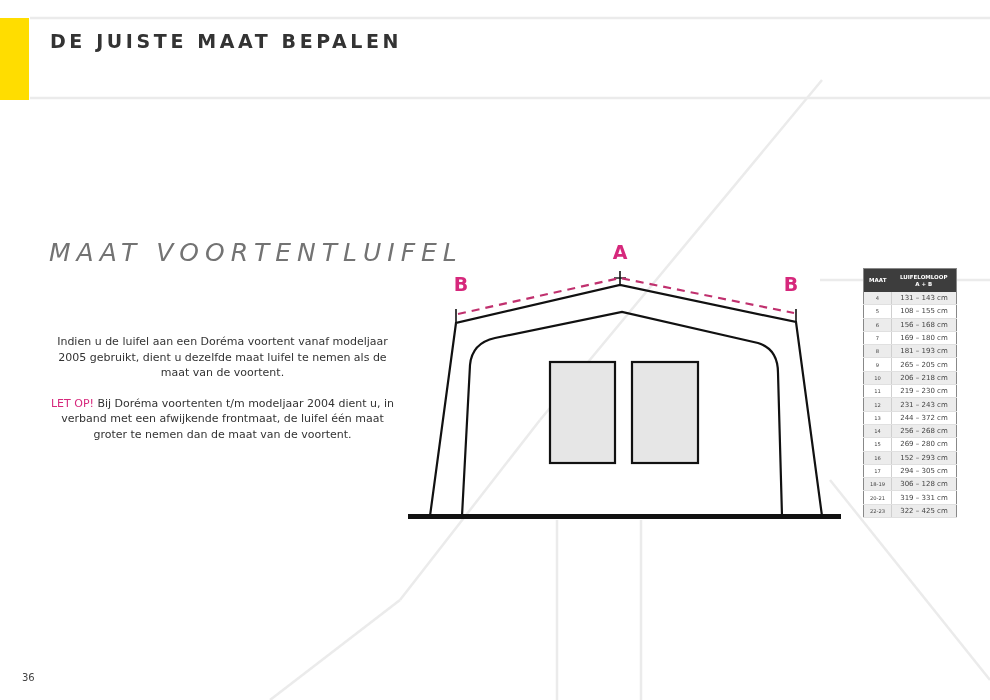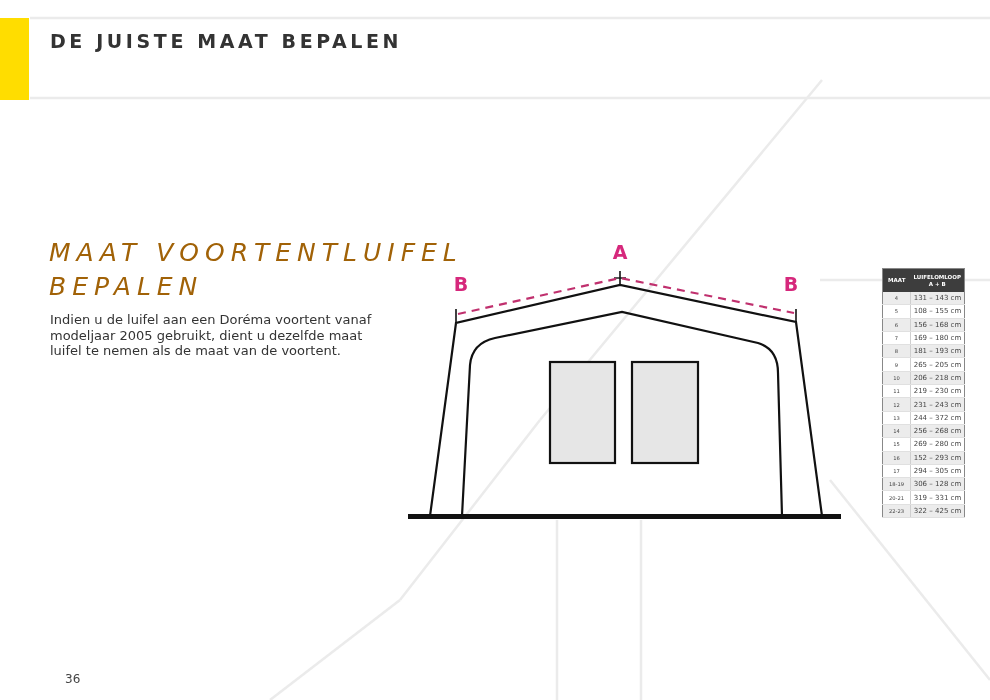--- a/index.html
+++ b/index.html
@@ -12,47 +12,47 @@
   .bg-lines { position: absolute; left: 0; top: 0; width: 990px; height: 700px; z-index: 0; }
   .yellow-bar { position: absolute; left: 0; top: 18px; width: 29px; height: 82px; background: #ffdd00; z-index: 2; }
   .header-title {
     position: absolute; left: 50px; top: 30px; margin: 0;
     font-family: "DejaVu Sans", sans-serif; font-weight: bold;
     font-size: 19px; letter-spacing: 3.6px; color: #333333; z-index: 2; text-align: center;
   }
   .section-title {
     position: absolute; left: 49px; top: 236px; margin: 0;
     font-family: "DejaVu Sans", sans-serif; font-style: italic; font-weight: normal;
-    font-size: 25px; line-height: 34px; letter-spacing: 6px; color: #a16207; z-index: 2;
+    font-size: 25px; line-height: 34px; letter-spacing: 6px; color: #737373; z-index: 2;
   }
   .section-title span { display: block; }
   .body-text {
-    position: absolute; left: 50px; top: 312px; width: 345px; z-index: 2;
-    font-family: "DejaVu Sans", sans-serif; font-size: 13px; line-height: 15.5px; color: #333333;
+    position: absolute; left: 50px; top: 334px; width: 345px; z-index: 2;
+    font-family: "DejaVu Sans", sans-serif; font-size: 11px; line-height: 15.5px; color: #333333; text-align: center;
   }
   .body-text p { margin: 0 0 15px 0; }
   .warn { color: #d6287c; }
   .diagram { position: absolute; left: 400px; top: 235px; width: 450px; height: 300px; z-index: 2; }
   .size-table {
-    position: absolute; left: 882px; top: 268px; width: 83px; z-index: 2;
+    position: absolute; left: 863px; top: 268px; width: 94px; z-index: 2;
     border-collapse: collapse; border: 1px solid #888;
     font-family: "DejaVu Sans", sans-serif;
   }
   .size-table th {
     background: #3d3d3d; color: #ffffff; font-size: 5.5px; font-weight: bold;
     height: 23px; padding: 0; line-height: 7px; text-align: center;
   }
   .size-table td {
     height: 12.3px; padding: 0; font-size: 7px; color: #444; text-align: center;
     border-bottom: 1px solid #e0e0e0;
   }
   .size-table td.maat { width: 27px; font-size: 5.2px; border-right: 1px solid #cfcfcf; }
   .size-table tr:nth-child(odd) td { background: #ececec; }
   .size-table tr:nth-child(even) td { background: #ffffff; }
-  .page-number { position: absolute; left: 22px; top: 672px; font-size: 12px; color: #444; z-index: 2; margin-left: 43px; }
+  .page-number { position: absolute; left: 22px; top: 672px; font-size: 10px; color: #444; z-index: 2; }
 </style>
 </head>
 <body>
 
 <svg class="bg-lines" viewBox="0 0 990 700">
   <g stroke="#ebebeb" stroke-width="2.5" fill="none">
     <line x1="30" y1="18" x2="990" y2="18"></line>
     <line x1="30" y1="98" x2="990" y2="98"></line>
     <line x1="820" y1="280" x2="990" y2="280"></line>
     <line x1="822" y1="80" x2="540" y2="420"></line>
@@ -62,25 +62,25 @@
     <line x1="641" y1="520" x2="641" y2="700"></line>
     <line x1="830" y1="480" x2="990" y2="680"></line>
   </g>
 </svg>
 
 <div class="yellow-bar"></div>
 <h1 class="header-title">DE JUISTE MAAT BEPALEN</h1>
 
 <h2 class="section-title">
   <span>MAAT VOORTENTLUIFEL</span>
-  <span>BEPALEN</span>
 </h2>
 
 <div class="body-text">
   <p>Indien u de luifel aan een Doréma voortent vanaf modeljaar 2005 gebruikt, dient u dezelfde maat luifel te nemen als de maat van de voortent.</p>
+  <p><span class="warn">LET OP!</span><span> Bij Doréma voortenten t/m modeljaar 2004 dient u, in verband met een afwijkende frontmaat, de luifel één maat groter te nemen dan de maat van de voortent.</span></p>
 </div>
 
 <svg class="diagram" viewBox="0 0 450 300">
 
   <rect x="8" y="279" width="433" height="5" fill="#111"></rect>
 
   <polyline points="30,281 56,88 220,50 396,87 422,281" fill="none" stroke="#111" stroke-width="2.2" stroke-linejoin="miter"></polyline>
 
   <line x1="56" y1="88" x2="56" y2="74" stroke="#111" stroke-width="1.6"></line>
   <line x1="396" y1="87" x2="396" y2="74" stroke="#111" stroke-width="1.6"></line>

